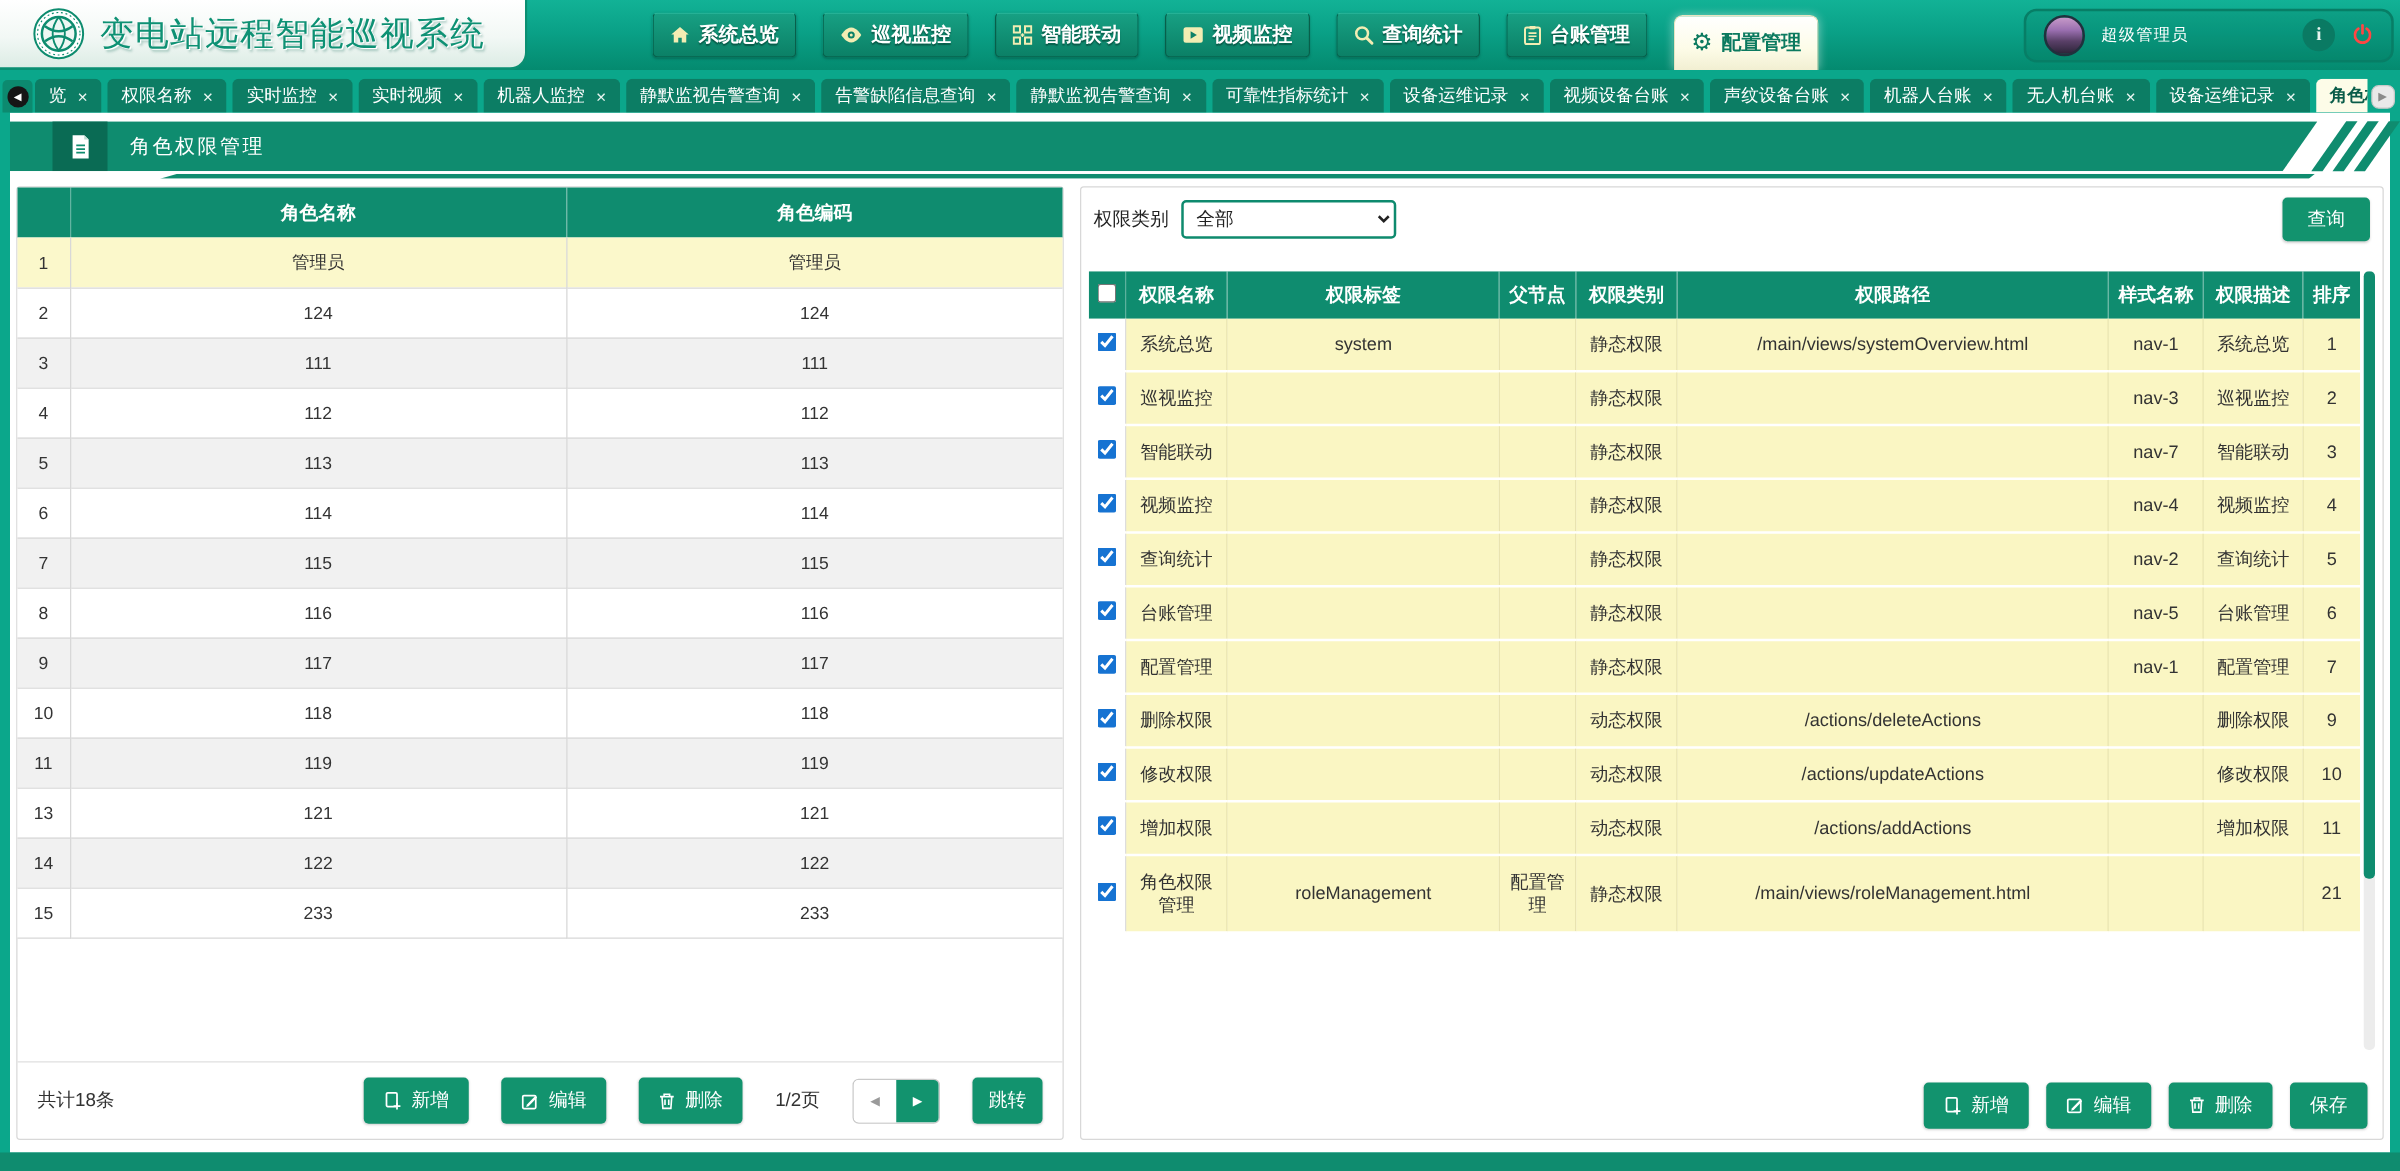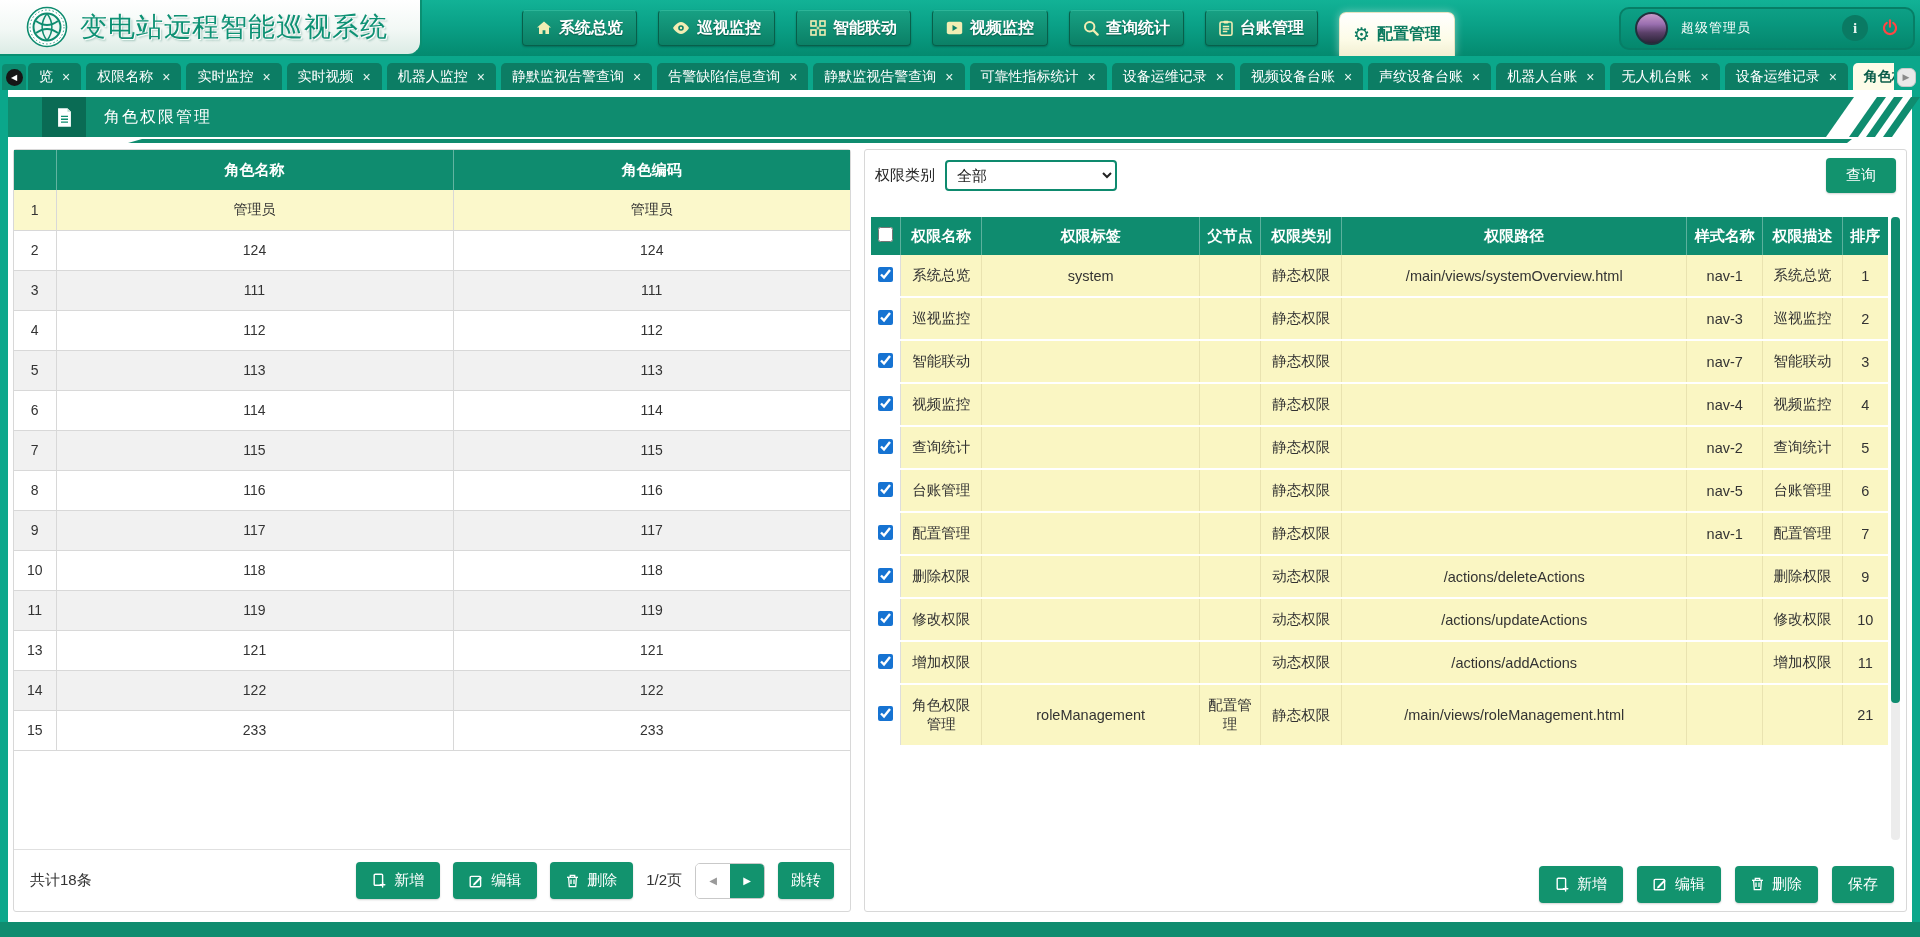--- a/index.html
+++ b/index.html
@@ -52,21 +52,21 @@
   .roles-table { width:100%; border-collapse:collapse; table-layout:fixed; }
   .roles-table th { background:#0f8c6f; color:#fff; font-size:15px; font-weight:700; height:40px; border-right:1px solid rgba(255,255,255,.35); }
   .roles-table th:last-child { border-right:none;font-family:Liberation Serif, serif; }
   .roles-table th.num-col, .roles-table td.num-col { width:42px; }
   .roles-table td { height:40px; text-align:center; font-size:14px; color:#333; border-bottom:1px solid #d8d8d8; border-right:1px solid #d8d8d8; background:#fff; }
   .roles-table td:last-child { border-right:none; }
   .roles-table tbody tr:nth-child(odd) td { background:#f1f1f1; }
   .roles-table tbody tr.selected td { background:#fbf8cb; }
   .flex-spacer { flex:1; }
 
-  .panel-footer { flex:0 0 56px; border-top:1px solid #e0e0e0; display:flex; align-items:center; padding:12px 16px; gap:13px; }
+  .panel-footer { flex:0 0 56px; border-top:1px solid #e0e0e0; display:flex; align-items:center; padding:12px 16px; gap:26px; }
   .total-count { font-size:15px; color:#333; }
   .btn { background:#12936e; color:#fff; border:none; border-radius:4px; padding:9px 16px; font-size:15px; display:inline-flex; align-items:center; gap:8px; cursor:pointer; box-shadow:0 1px 2px rgba(0,0,0,.18); white-space:nowrap; font-family:inherit; }
   .btn .bicon { display:inline-flex; align-items:center; }
   .page-indicator { font-size:15px; color:#333; }
   .pager { display:inline-flex; height:36px; border-radius:5px; overflow:hidden; border:1px solid #c9c9c9; }
   .pager .prev { width:34px; background:#fff; color:#9a9a9a; border:none; font-size:10px; cursor:pointer; }
   .pager .next { width:34px; background:#12936e; color:#fff; border:none; font-size:10px; cursor:pointer; }
 
   
   .filter-row { flex:0 0 50px; display:flex; align-items:center; gap:10px; padding:0 10px; }

